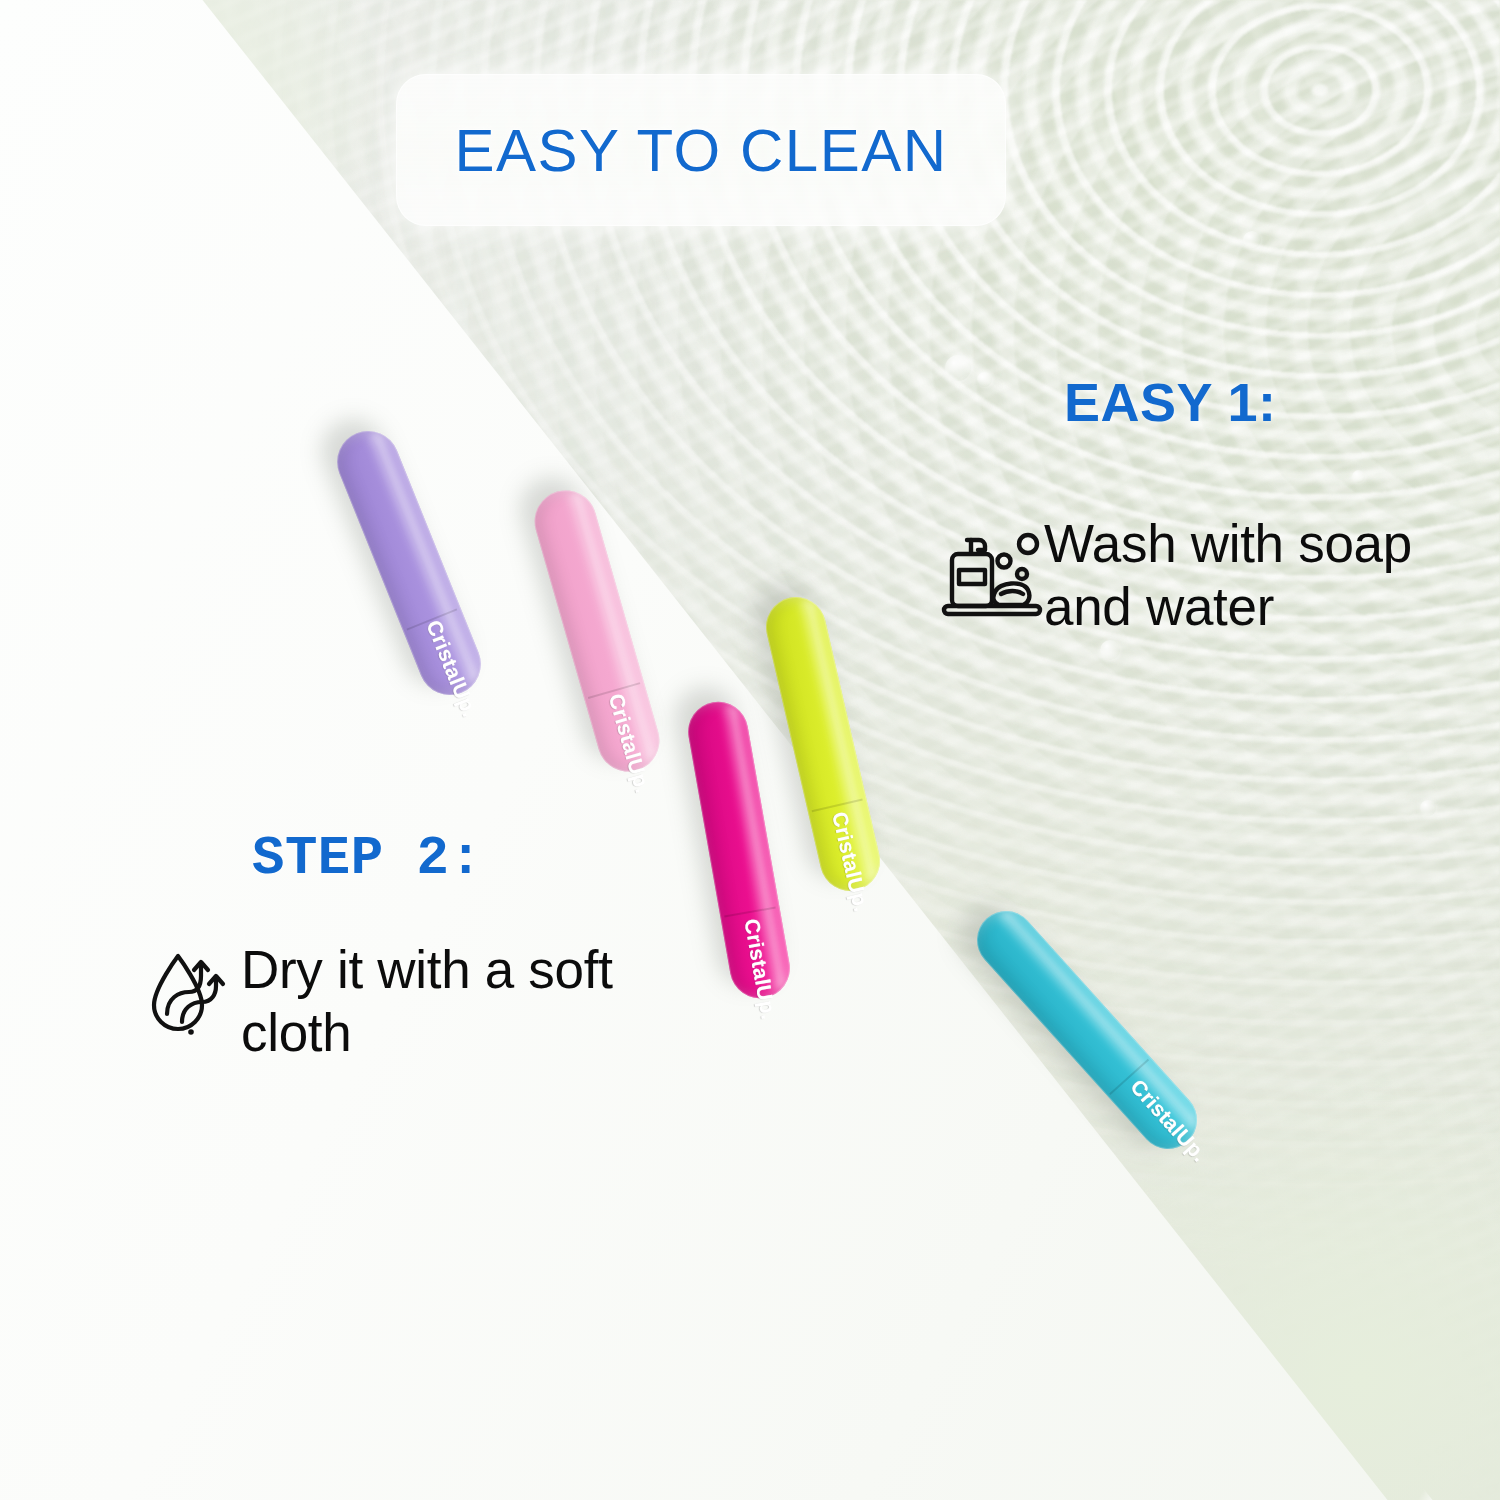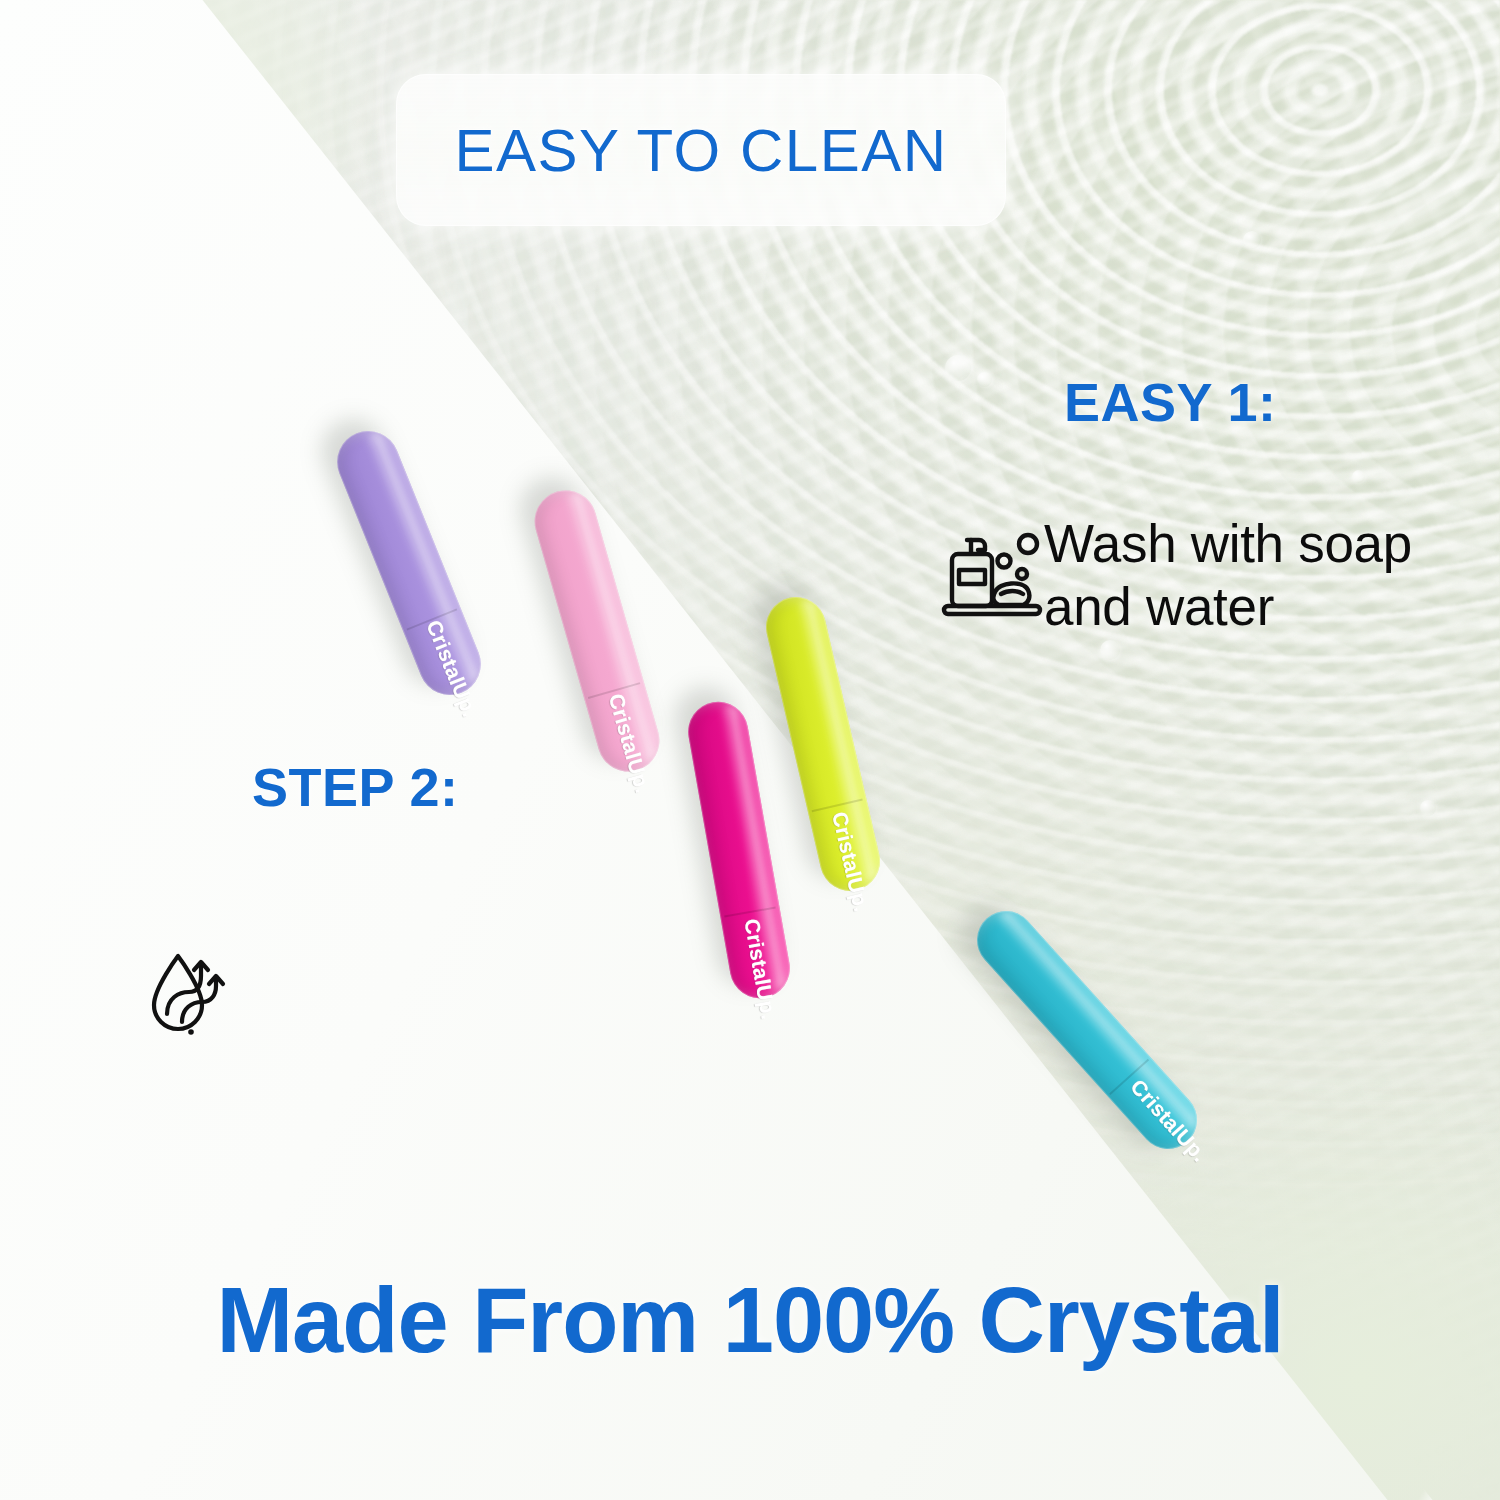--- a/index.html
+++ b/index.html
@@ -105,21 +105,21 @@
   .step-text{
     font-size:53px;line-height:1.19;color:#0c0c0c;font-weight:400;
     text-shadow:0 0 8px rgba(255,255,255,.75);
     letter-spacing:-.3px;
   }
 
   #step1-heading{left:1064px;top:371px;}
   #step1-body{left:940px;top:512px;width:520px;}
   #step1-body .step-icon{margin-top:12px;}
 
-  #step2-heading{left:252px;top:756px;}
+  #step2-heading{left:252px;top:828px;font-family:Liberation Mono, monospace;}
   #step2-body{left:145px;top:938px;width:530px;}
   #step2-body .step-icon{margin-top:6px;}
 
   
   .footer{
     position:absolute;left:0;right:0;top:1268px;
     text-align:center;white-space:nowrap;
     font-size:92px;color:#1269ce;
     text-shadow:0 0 10px rgba(255,255,255,.85);
   }
@@ -274,19 +274,17 @@
 
         <circle cx="46" cy="88" r="2.8" fill="#111" stroke="none"></circle>
 
         <path d="M22 70 c0 -16 12 -22 22 -22 c10 0 12 -9 12 -16 v-12"></path>
         <path d="M49 26 l7 -8 l7 8"></path>
 
         <path d="M37 78 c0 -14 10 -20 20 -20 c10 0 14 -8 14 -16 v-6"></path>
         <path d="M64 40 l7 -8 l7 8"></path>
       </svg>
     </span>
-  </div>
-
-  <div class="footer">
-    <span class="light">Made From </span><span class="heavy">100% Crystal</span>
-  </div>
+    <span class="step-text">Dry it with a soft cloth</span>
+  </div>
+
 
 </div>
 
 </body></html>

